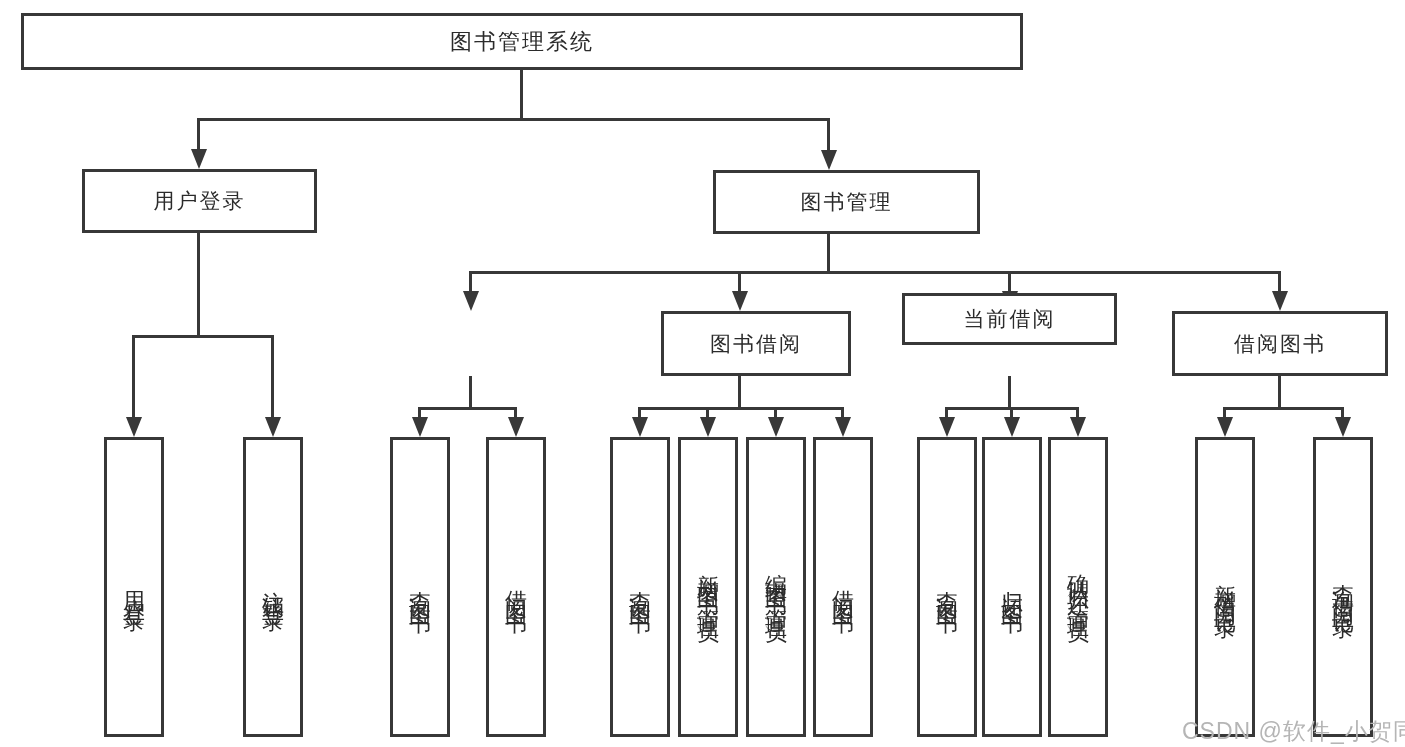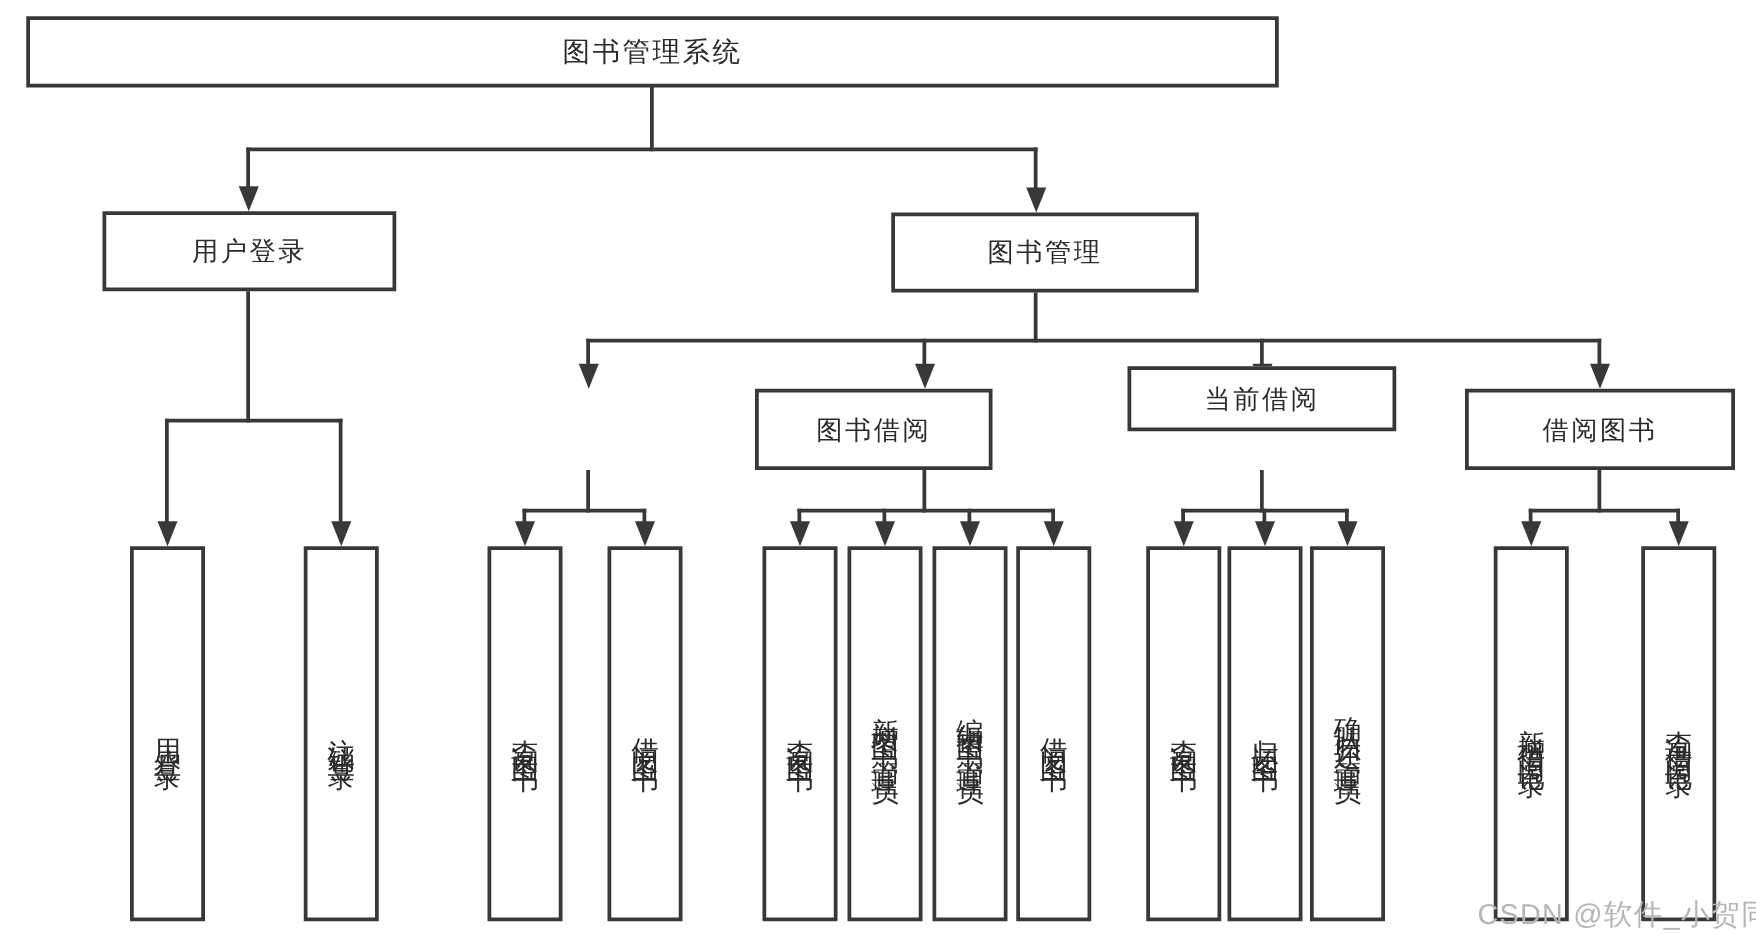--- a/index.html
+++ b/index.html
@@ -38,41 +38,41 @@
   <div class="box hbox top" style="left:21px;top:13px;width:1002px;height:57px;">图书管理系统</div>
 
   <div class="vline" style="left:520px;top:69px;height:52px;"></div>
   <div class="hline" style="left:197px;top:118px;width:633px;"></div>
   <div class="vline" style="left:197px;top:118px;height:33px;"></div>
   <div class="arrow" style="left:191px;top:149px;"></div>
   <div class="vline" style="left:827px;top:118px;height:34px;"></div>
   <div class="arrow" style="left:821px;top:150px;"></div>
 
   <div class="box hbox" style="left:82px;top:169px;width:235px;height:64px;">用户登录</div>
-  <div class="box hbox" style="left:713px;top:170px;width:246px;height:64px;">图书管理</div>
+  <div class="box hbox" style="left:713px;top:170px;width:267px;height:64px;">图书管理</div>
 
   <div class="vline" style="left:197px;top:233px;height:105px;"></div>
   <div class="hline" style="left:132px;top:335px;width:142px;"></div>
   <div class="vline" style="left:132px;top:335px;height:84px;"></div>
   <div class="arrow" style="left:126px;top:417px;"></div>
   <div class="vline" style="left:271px;top:335px;height:84px;"></div>
   <div class="arrow" style="left:265px;top:417px;"></div>
 
   <div class="vline" style="left:827px;top:234px;height:40px;"></div>
   <div class="hline" style="left:469px;top:271px;width:812px;"></div>
   <div class="vline" style="left:469px;top:271px;height:22px;"></div>
   <div class="arrow" style="left:463px;top:291px;"></div>
   <div class="vline" style="left:738px;top:271px;height:22px;"></div>
   <div class="arrow" style="left:732px;top:291px;"></div>
   <div class="vline" style="left:1008px;top:271px;height:22px;"></div>
   <div class="arrow" style="left:1002px;top:291px;"></div>
   <div class="vline" style="left:1278px;top:271px;height:22px;"></div>
   <div class="arrow" style="left:1272px;top:291px;"></div>
 
-  <div class="box hbox" style="left:604px;top:311px;width:190px;height:65px;">图书借阅</div>
+  <div class="box hbox" style="left:661px;top:311px;width:190px;height:65px;">图书借阅</div>
   <div class="box hbox" style="left:902px;top:293px;width:215px;height:52px;">当前借阅</div>
   <div class="box hbox" style="left:1172px;top:311px;width:216px;height:65px;">借阅图书</div>
 
   <div class="vline" style="left:469px;top:376px;height:34px;"></div>
   <div class="hline" style="left:418px;top:407px;width:99px;"></div>
   <div class="vline" style="left:418px;top:407px;height:12px;"></div>
   <div class="arrow" style="left:412px;top:417px;"></div>
   <div class="vline" style="left:514px;top:407px;height:12px;"></div>
   <div class="arrow" style="left:508px;top:417px;"></div>
 

